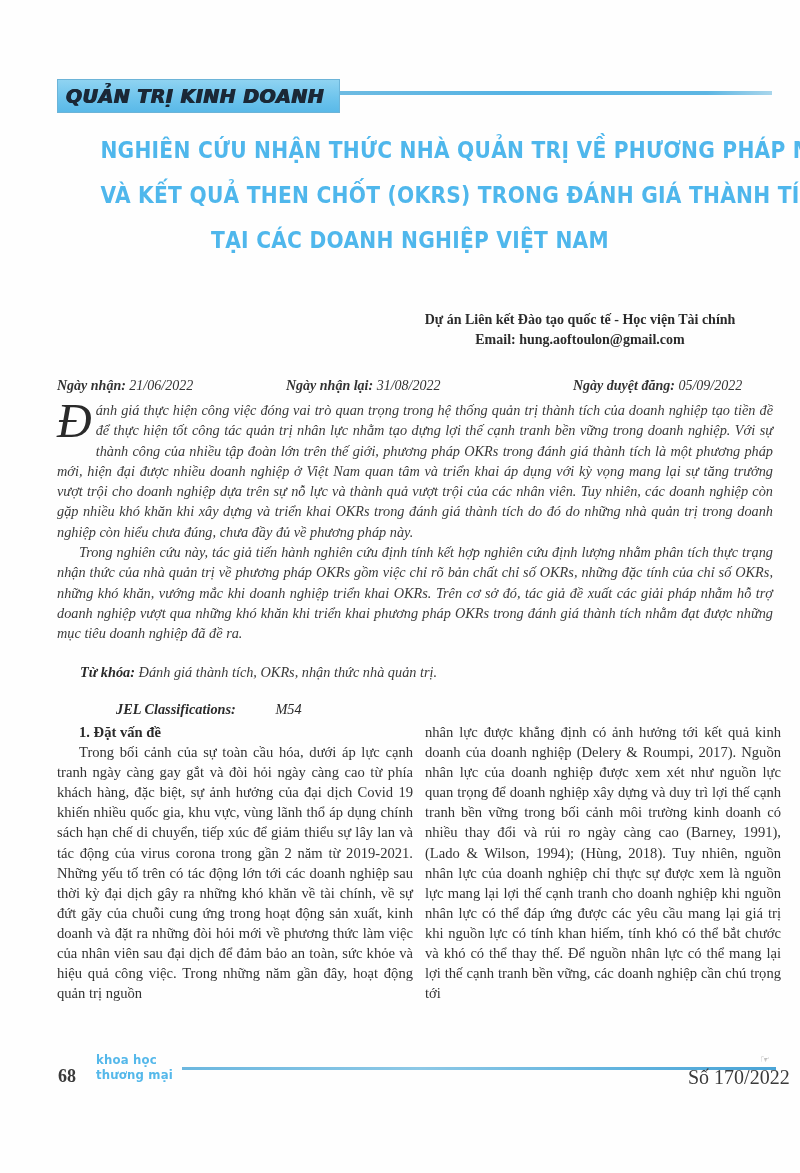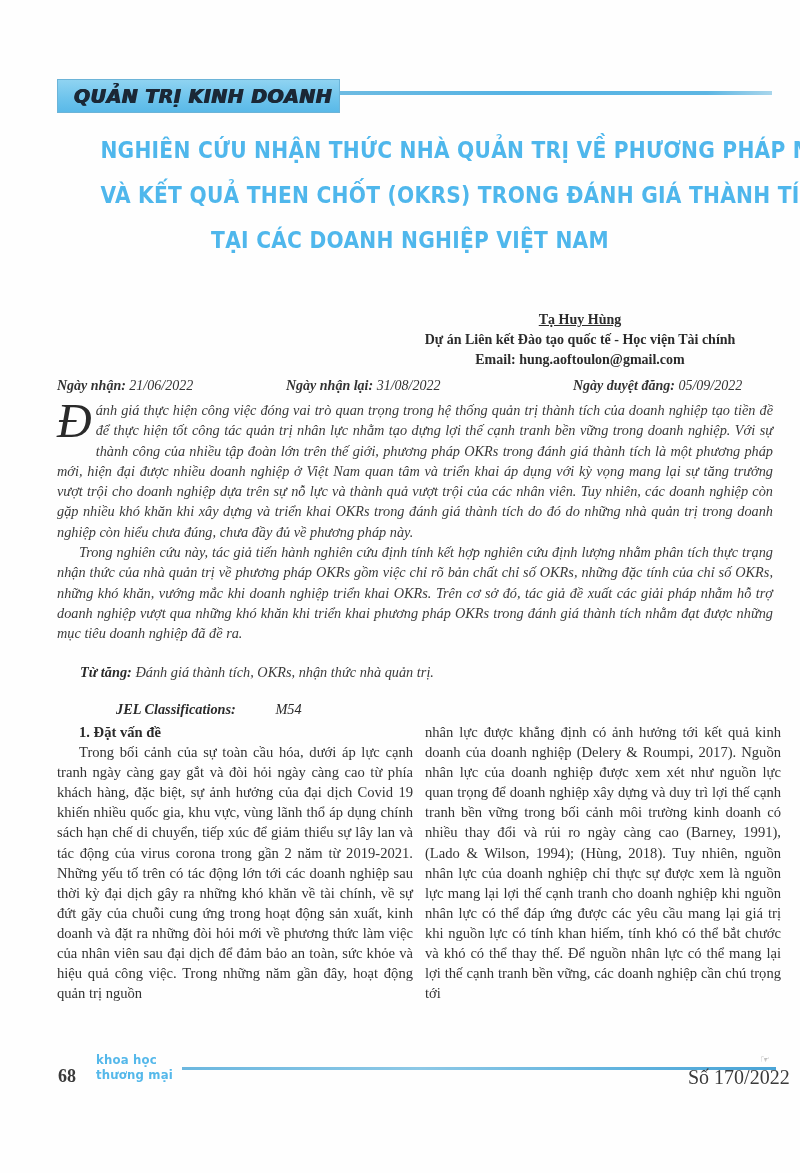--- a/index.html
+++ b/index.html
@@ -3,21 +3,21 @@
   <meta charset="utf-8">
   <style>
     * { margin: 0; padding: 0; box-sizing: border-box; }
     html, body { width: 800px; height: 1173px; background: #fefefe; overflow: hidden; }
     body { position: relative; font-family: "Liberation Serif", "DejaVu Serif", serif; color: #2a2a2a; }
 
     .section-banner {
       position: absolute; left: 57px; top: 79px; width: 283px; height: 34px;
       background: linear-gradient(180deg, #8fd3f1 0%, #6cc3ec 60%, #5ab9e8 100%);
       border: 1px solid #6cb4d8;
-      display: flex; align-items: center; padding-left: 16px;
+      display: flex; align-items: center; padding-left: 8px;
     }
     .section-banner span {
       font-family: "DejaVu Sans", sans-serif; font-weight: 900; font-style: italic;
       font-size: 19px; letter-spacing: 0.5px; color: #1b2836;
       text-shadow: 0.6px 0 0 #1b2836, -0.6px 0 0 #1b2836;
     }
     .section-rule {
       position: absolute; left: 340px; top: 91px; width: 432px; height: 4px;
       background: linear-gradient(90deg, #6dbbe2 0%, #56b3e4 40%, #5db6e3 85%, #a9d6ec 100%);
     }
@@ -74,38 +74,37 @@
 </div>
 <div class="section-rule"></div>
 
 <div class="title">
   <div>NGHIÊN CỨU NHẬN THỨC NHÀ QUẢN TRỊ VỀ PHƯƠNG PHÁP MỤC TIÊU</div>
   <div>VÀ KẾT QUẢ THEN CHỐT (OKRS) TRONG ĐÁNH GIÁ THÀNH TÍCH</div>
   <div>TẠI CÁC DOANH NGHIỆP VIỆT NAM</div>
 </div>
 
 <div class="author-block">
-  <div class="author-name">Tạ Huy Hùng</div>
   <div>Dự án Liên kết Đào tạo quốc tế - Học viện Tài chính</div>
   <div>Email: hung.aoftoulon@gmail.com</div>
 </div>
 
 <div class="dates">
   <div class="d" style="left:0"><b>Ngày nhận:</b> <span>21/06/2022</span></div>
   <div class="d" style="left:229px"><b>Ngày nhận lại:</b> <span>31/08/2022</span></div>
   <div class="d" style="left:516px"><b>Ngày duyệt đăng:</b> <span>05/09/2022</span></div>
 </div>
 
 <div class="abstract">
   <p class="first"><span class="dropcap">Đ</span><span>ánh giá thực hiện công việc đóng vai trò quan trọng trong hệ thống quản trị thành tích của doanh nghiệp tạo tiền đề để thực hiện tốt công tác quản trị nhân lực nhằm tạo dựng lợi thế cạnh tranh bền vững trong doanh nghiệp. Với sự thành công của nhiều tập đoàn lớn trên thế giới, phương pháp OKRs trong đánh giá thành tích là một phương pháp mới, hiện đại được nhiều doanh nghiệp ở Việt Nam quan tâm và triển khai áp dụng với kỳ vọng mang lại sự tăng trưởng vượt trội cho doanh nghiệp dựa trên sự nỗ lực và thành quả vượt trội của các nhân viên. Tuy nhiên, các doanh nghiệp còn gặp nhiều khó khăn khi xây dựng và triển khai OKRs trong đánh giá thành tích do đó do những nhà quản trị trong doanh nghiệp còn hiểu chưa đúng, chưa đầy đủ về phương pháp này.</span></p>
   <p>Trong nghiên cứu này, tác giả tiến hành nghiên cứu định tính kết hợp nghiên cứu định lượng nhằm phân tích thực trạng nhận thức của nhà quản trị về phương pháp OKRs gồm việc chỉ rõ bản chất chỉ số OKRs, những đặc tính của chỉ số OKRs, những khó khăn, vướng mắc khi doanh nghiệp triển khai OKRs. Trên cơ sở đó, tác giả đề xuất các giải pháp nhằm hỗ trợ doanh nghiệp vượt qua những khó khăn khi triển khai phương pháp OKRs trong đánh giá thành tích nhằm đạt được những mục tiêu doanh nghiệp đã đề ra.</p>
 </div>
 
 <div class="keywords">
-  <b>Từ tăng:</b><span> Đánh giá thành tích, OKRs, nhận thức nhà quản trị.</span>
+  <b>Từ khóa:</b><span> Đánh giá thành tích, OKRs, nhận thức nhà quản trị.</span>
 </div>
 
 <div class="jel">
   <span style="font-weight:bold">JEL Classifications:</span><span> M54</span>
 </div>
 
 <div class="col col-left">
   <div class="col-heading">1. Đặt vấn đề</div>
   <p class="indent">Trong bối cảnh của sự toàn cầu hóa, dưới áp lực cạnh tranh ngày càng gay gắt và đòi hỏi ngày càng cao từ phía khách hàng, đặc biệt, sự ảnh hưởng của đại dịch Covid 19 khiến nhiều quốc gia, khu vực, vùng lãnh thổ áp dụng chính sách hạn chế di chuyển, tiếp xúc để giảm thiểu sự lây lan và tác động của virus corona trong gần 2 năm từ 2019-2021. Những yếu tố trên có tác động lớn tới các doanh nghiệp sau thời kỳ đại dịch gây ra những khó khăn về tài chính, về sự đứt gãy của chuỗi cung ứng trong hoạt động sản xuất, kinh doanh và đặt ra những đòi hỏi mới về phương thức làm việc của nhân viên sau đại dịch để đảm bảo an toàn, sức khỏe và hiệu quả công việc. Trong những năm gần đây, hoạt động quản trị nguồn</p>
 </div>

